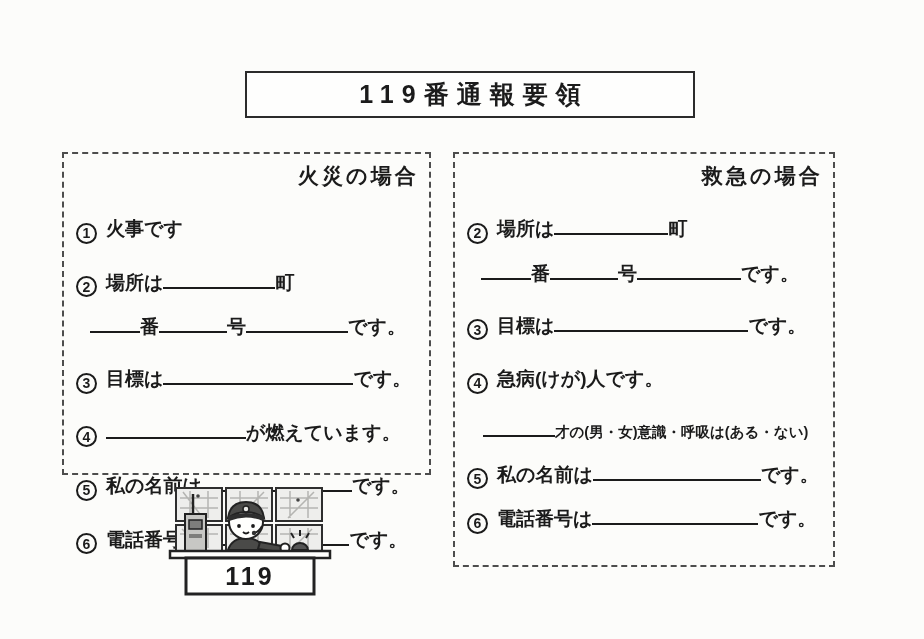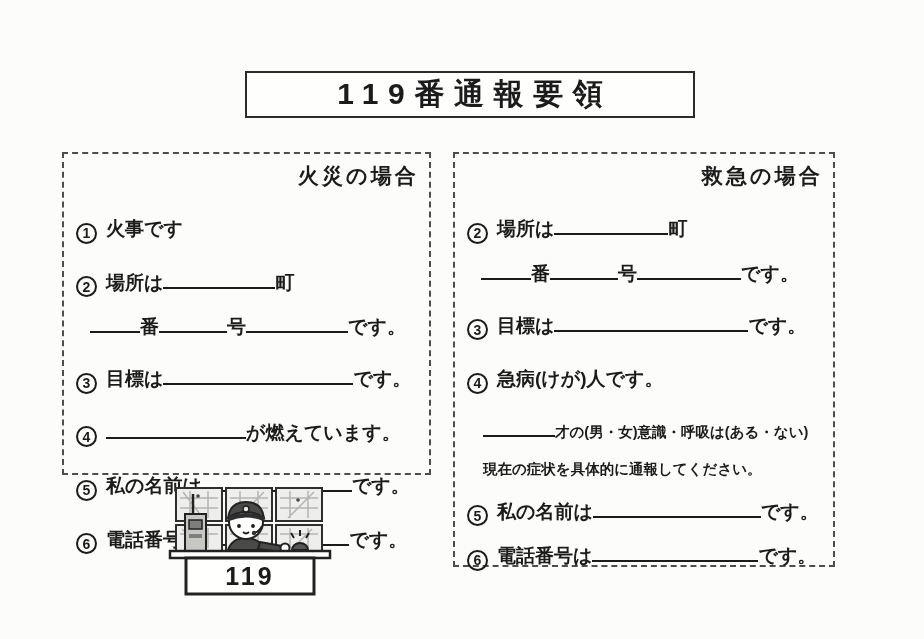--- a/index.html
+++ b/index.html
@@ -5,21 +5,21 @@
   html,body{margin:0;padding:0;width:924px;height:639px;overflow:hidden;
     background:#fcfcfa;
     font-family:"Liberation Sans","DejaVu Sans",sans-serif;
     color:#1b1b1b;-webkit-font-smoothing:antialiased;}
   .page{position:relative;width:924px;height:639px;font-weight:bold;}
 
   
   .title-box{position:absolute;left:245px;top:71px;width:446px;height:43px;
     border:2px solid #2b2b2b;background:#fefefd;
     display:flex;align-items:center;justify-content:center;}
-  .title-box span{font-size:30px;letter-spacing:.32em;text-indent:.32em;white-space:nowrap;}
+  .title-box span{font-size:25px;letter-spacing:.32em;text-indent:.32em;white-space:nowrap;}
 
   
   .box{position:absolute;border:2px dashed #4d4d4d;background:transparent;
     box-sizing:border-box;padding:4px 10px 0 12px;}
   .box.fire{left:62px;top:152px;width:369px;height:323px;}
   .box.ems{left:453px;top:152px;width:382px;height:415px;}
   .box h2{margin:4px 0 0 0;text-align:right;font-size:21px;letter-spacing:.15em;}
 
   .line{margin-top:25px;font-size:19px;line-height:27px;white-space:nowrap;}
   .line.cont{margin-top:16px;padding-left:14px;}
@@ -94,23 +94,20 @@
     </div>
 
     <div class="line">
       <span class="num">4</span><span>急病(けが)人です。</span>
     </div>
 
     <div class="line small">
       <span class="blank" style="width:72px;height:11px"></span><span>才の(男・女)意識・呼吸は(ある・ない)</span>
     </div>
 
-    <div class="line small" style="margin-top:16px">
-      <span>現在の症状を具体的に通報してください。</span>
-    </div>
 
     <div class="line" style="margin-top:18px">
       <span class="num">5</span><span>私の名前は</span><span class="blank" style="width:168px"></span><span>です。</span>
     </div>
 
     <div class="line" style="margin-top:16px">
       <span class="num">6</span><span>電話番号は</span><span class="blank" style="width:166px"></span><span>です。</span>
     </div>
   </section>
 

